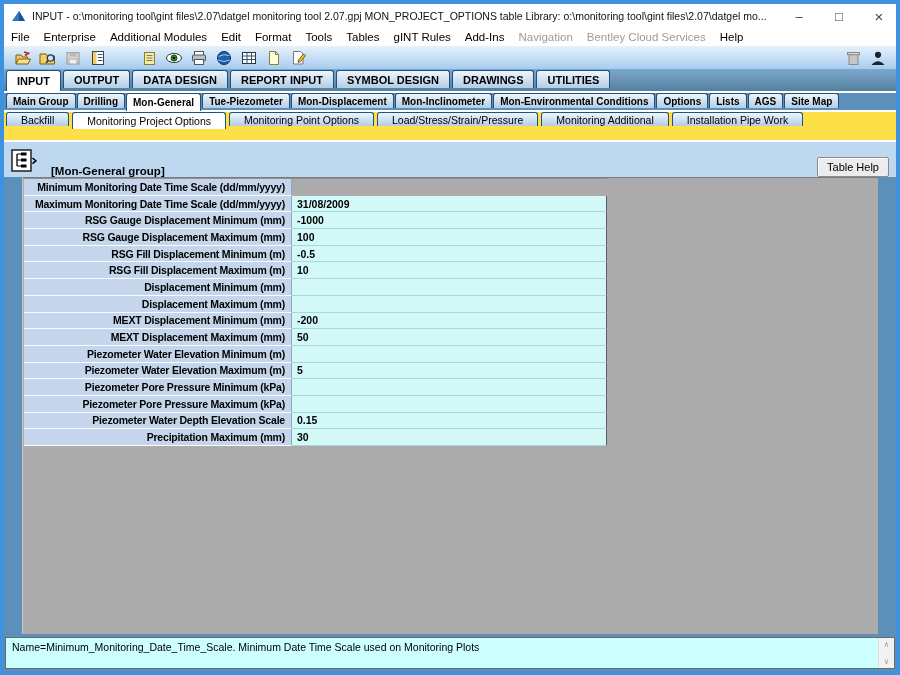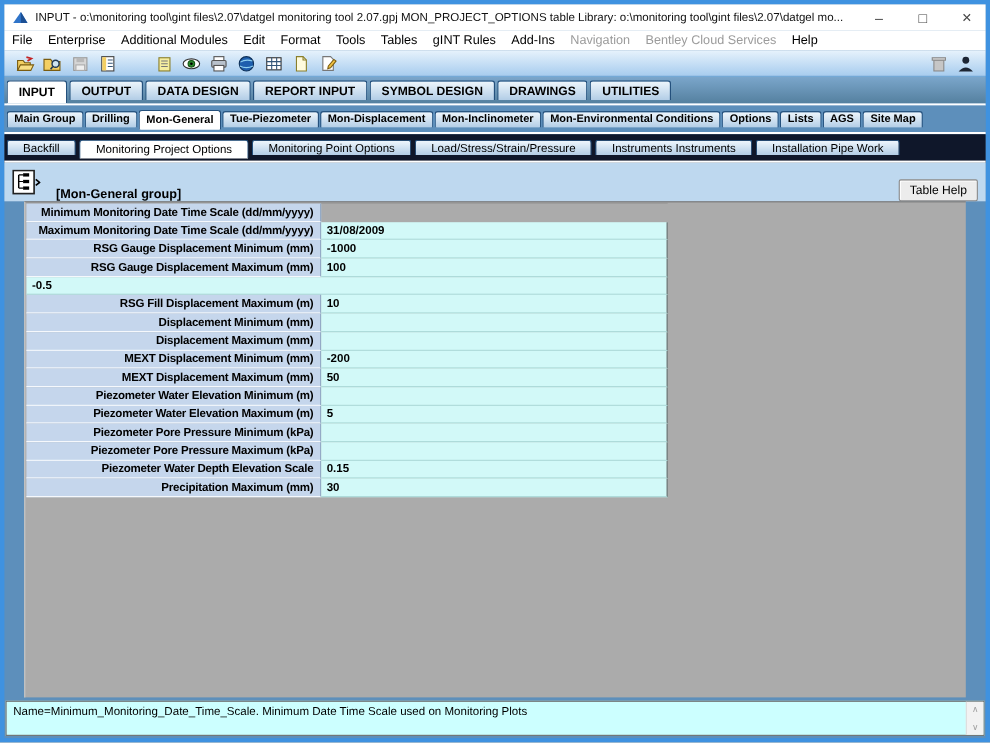--- a/index.html
+++ b/index.html
@@ -25,25 +25,25 @@
   .menu-item.disabled { color: #9b9b9b; }
 
   
   .toolbar { flex: none; height: 24px; background: linear-gradient(#e6f2fc, #a7ccee);
              border-bottom: 1px solid #74a9d6; display: flex; align-items: center; padding: 0 6px; }
   .tb-icon { width: 25px; height: 20px; display: flex; align-items: center; justify-content: center; }
   .tb-gap { width: 26px; }
   .tb-spacer { flex: 1; }
 
   
-  .tabrow { flex: none; display: flex; align-items: center; padding: 12px 2px;
+  .tabrow { flex: none; display: flex; align-items: flex-start; padding: 0 2px;
             border-bottom: 2px solid #fff; }
   .row1 { height: 23px; background: linear-gradient(#7ba6cb, #54809f); }
   .row2 { height: 19px; background: #5d8fbb; }
-  .row3 { height: 18px; background: #0f172a; }
+  .row3 { height: 30px; background: #fde047; }
   .tab { flex: none; display: flex; align-items: center; white-space: nowrap;
          border: 1px solid #24507c; border-bottom: none; border-radius: 3px 3px 0 0;
          background: linear-gradient(#eef6fc, #b2cde6); margin-right: 2px; color: #000; }
   .tab.active { background: #fff; position: relative; z-index: 2; margin-bottom: -2px; }
   .row1 .tab { height: 18px; padding: 0 10px; font-size: 11px; font-weight: bold; }
   .row1 .tab.active { height: 21px; }
   .row2 .tab { height: 15px; padding: 0 6px; font-size: 10px; font-weight: bold; margin-right: 1px; }
   .row2 .tab.active { height: 18px; }
   .row3 .tab { height: 14px; padding: 0 14px; font-size: 10.5px; margin-right: 3px; }
   .row3 .tab.active { height: 17px; }
@@ -259,21 +259,21 @@
 </div>
   <div class="tabrow row3">
   <span class="tab">Backfill</span>
 
   <span class="tab active">Monitoring Project Options</span>
 
   <span class="tab">Monitoring Point Options</span>
 
   <span class="tab">Load/Stress/Strain/Pressure</span>
 
-  <span class="tab">Instruments Instruments</span>
+  <span class="tab">Monitoring Additional</span>
 
   <span class="tab">Installation Pipe Work</span>
 </div>
 
   <div class="header">
     <span>
       <svg width="26" height="24">
           <rect x="1" y="1" width="19" height="21" fill="#fff" stroke="#222" stroke-width="1.5"></rect>
           <line x1="6" y1="5" x2="6" y2="17" stroke="#000" stroke-width="1.3"></line>
           <line x1="6" y1="5" x2="10" y2="5" stroke="#000"></line>
@@ -305,20 +305,21 @@
     <div class="gl">RSG Gauge Displacement Minimum (mm)</div>
     <div class="gv">-1000</div>
   </div>
 
   <div class="grow">
     <div class="gl">RSG Gauge Displacement Maximum (mm)</div>
     <div class="gv">100</div>
   </div>
 
   <div class="grow">
+    <div class="gl">RSG Fill Displacement Minimum (m)</div>
     <div class="gv">-0.5</div>
   </div>
 
   <div class="grow">
     <div class="gl">RSG Fill Displacement Maximum (m)</div>
     <div class="gv">10</div>
   </div>
 
   <div class="grow">
     <div class="gl">Displacement Minimum (mm)</div>

